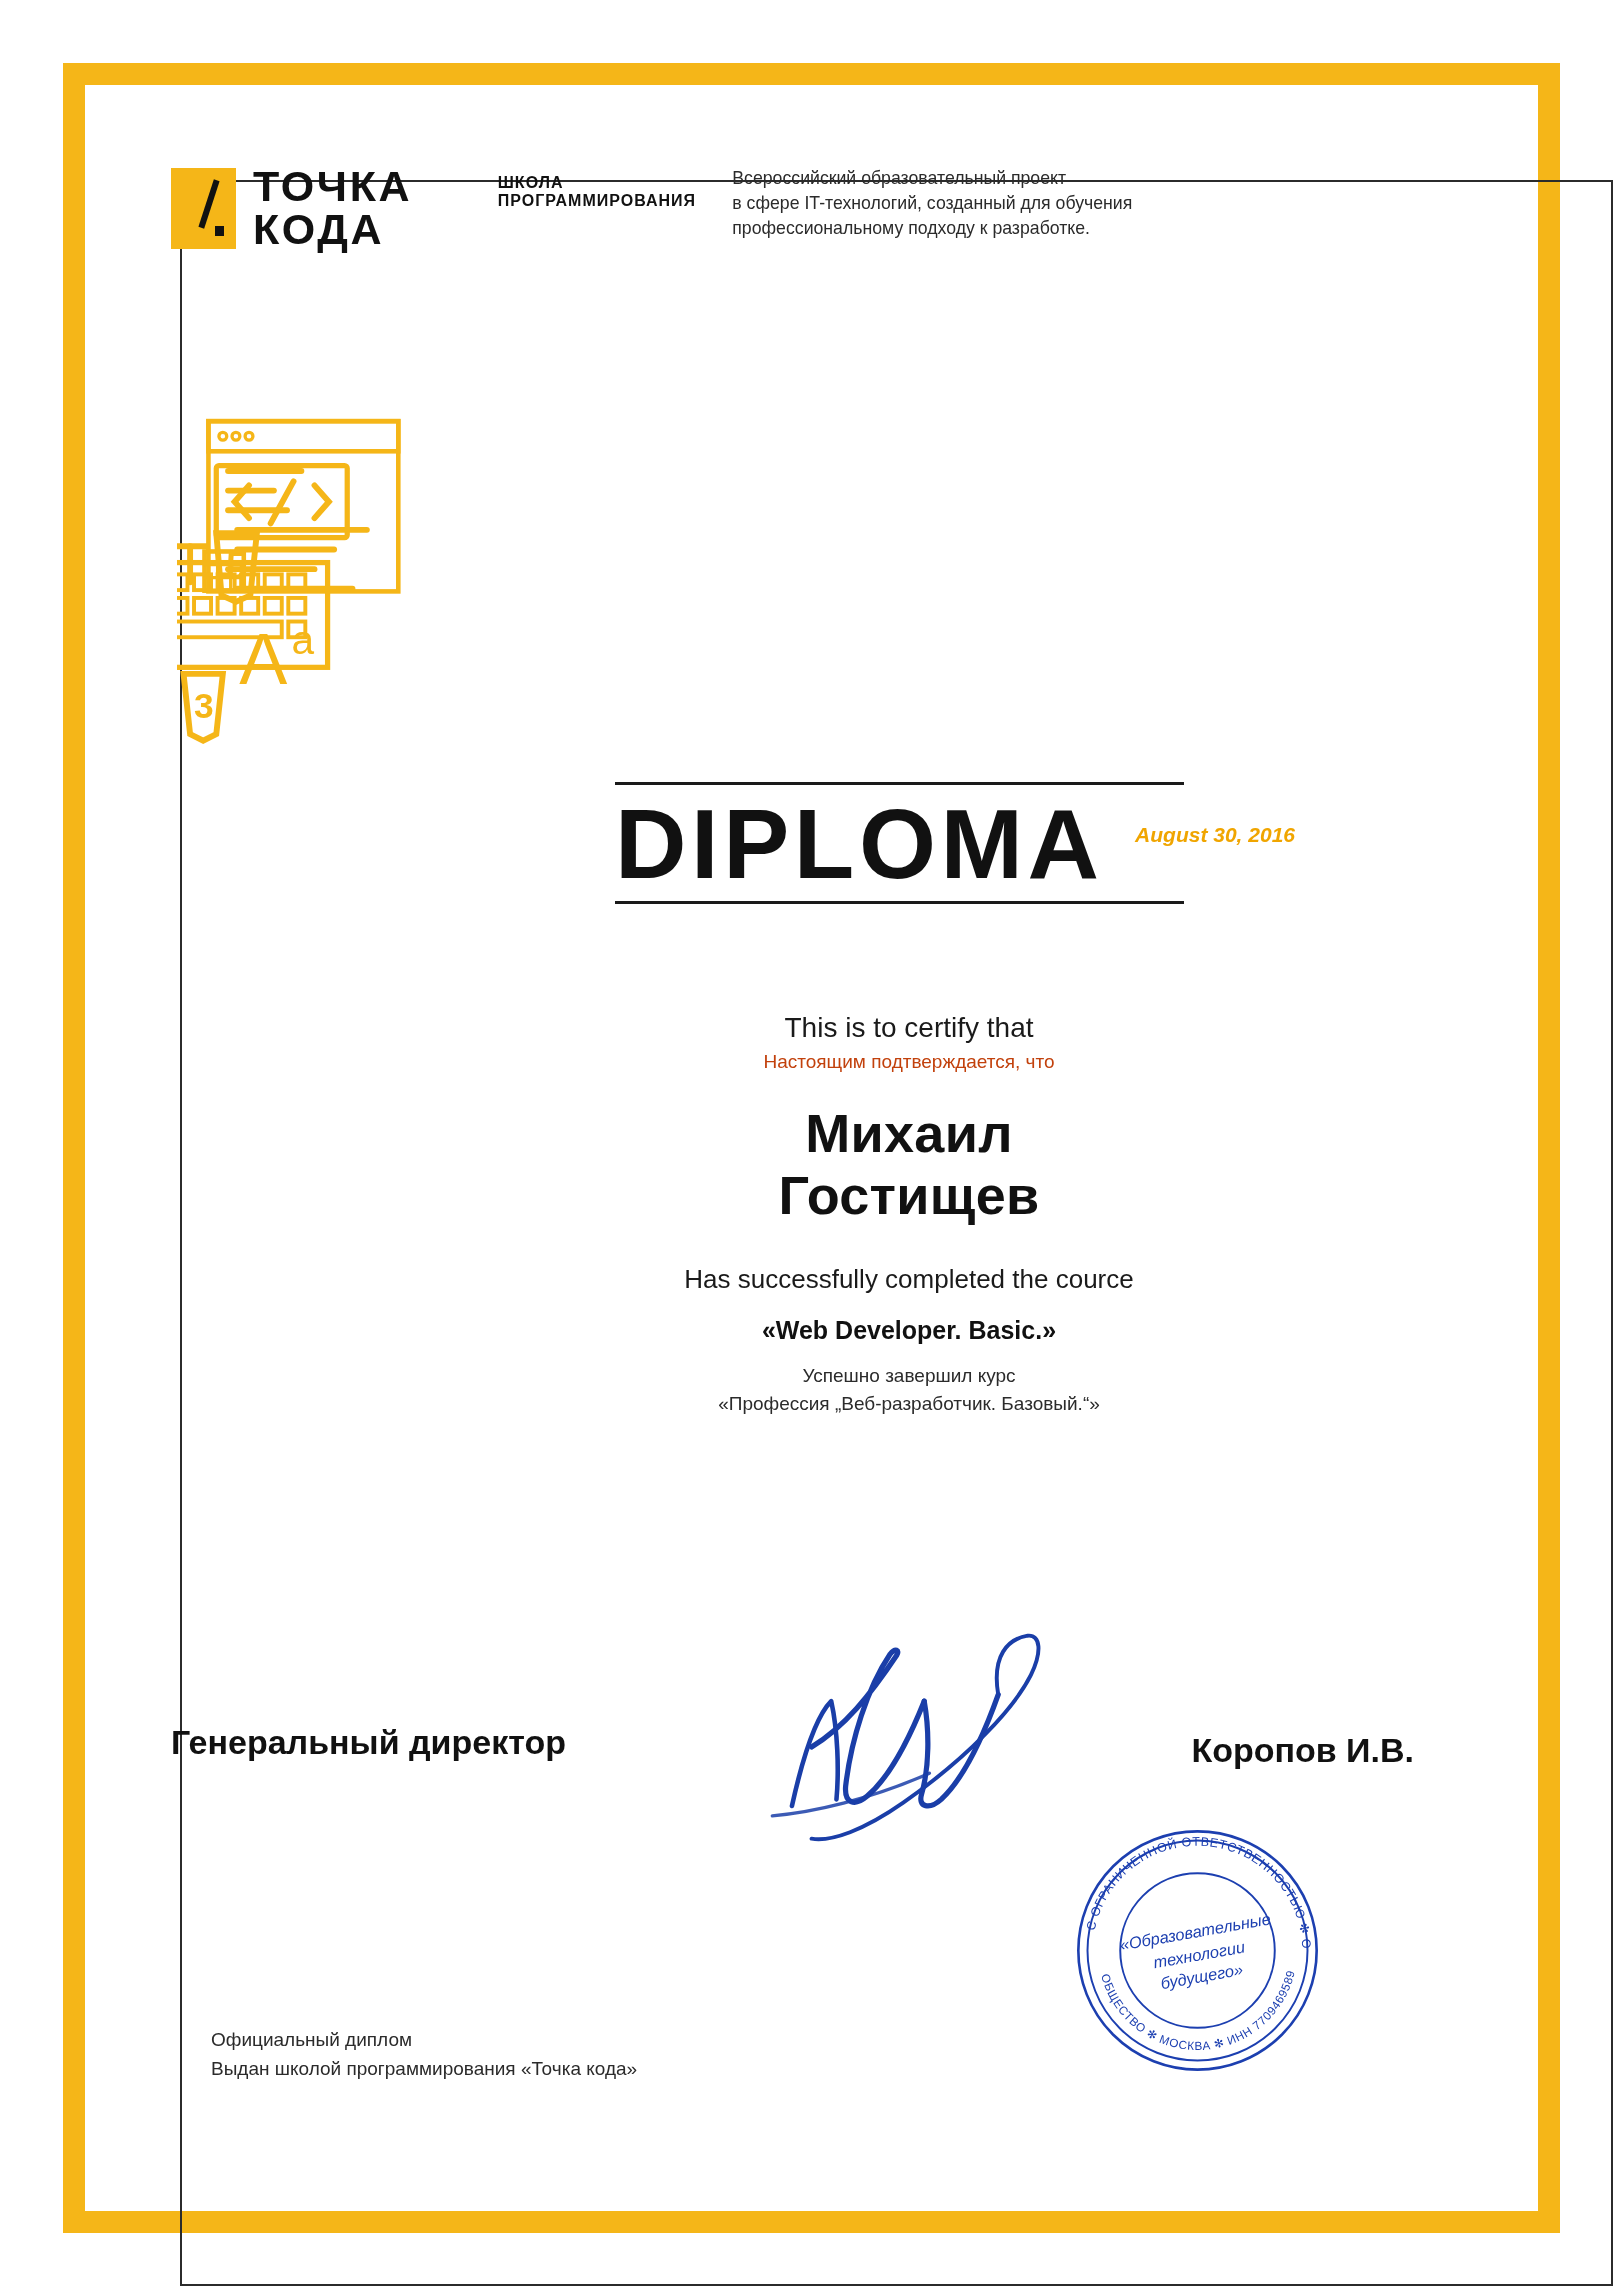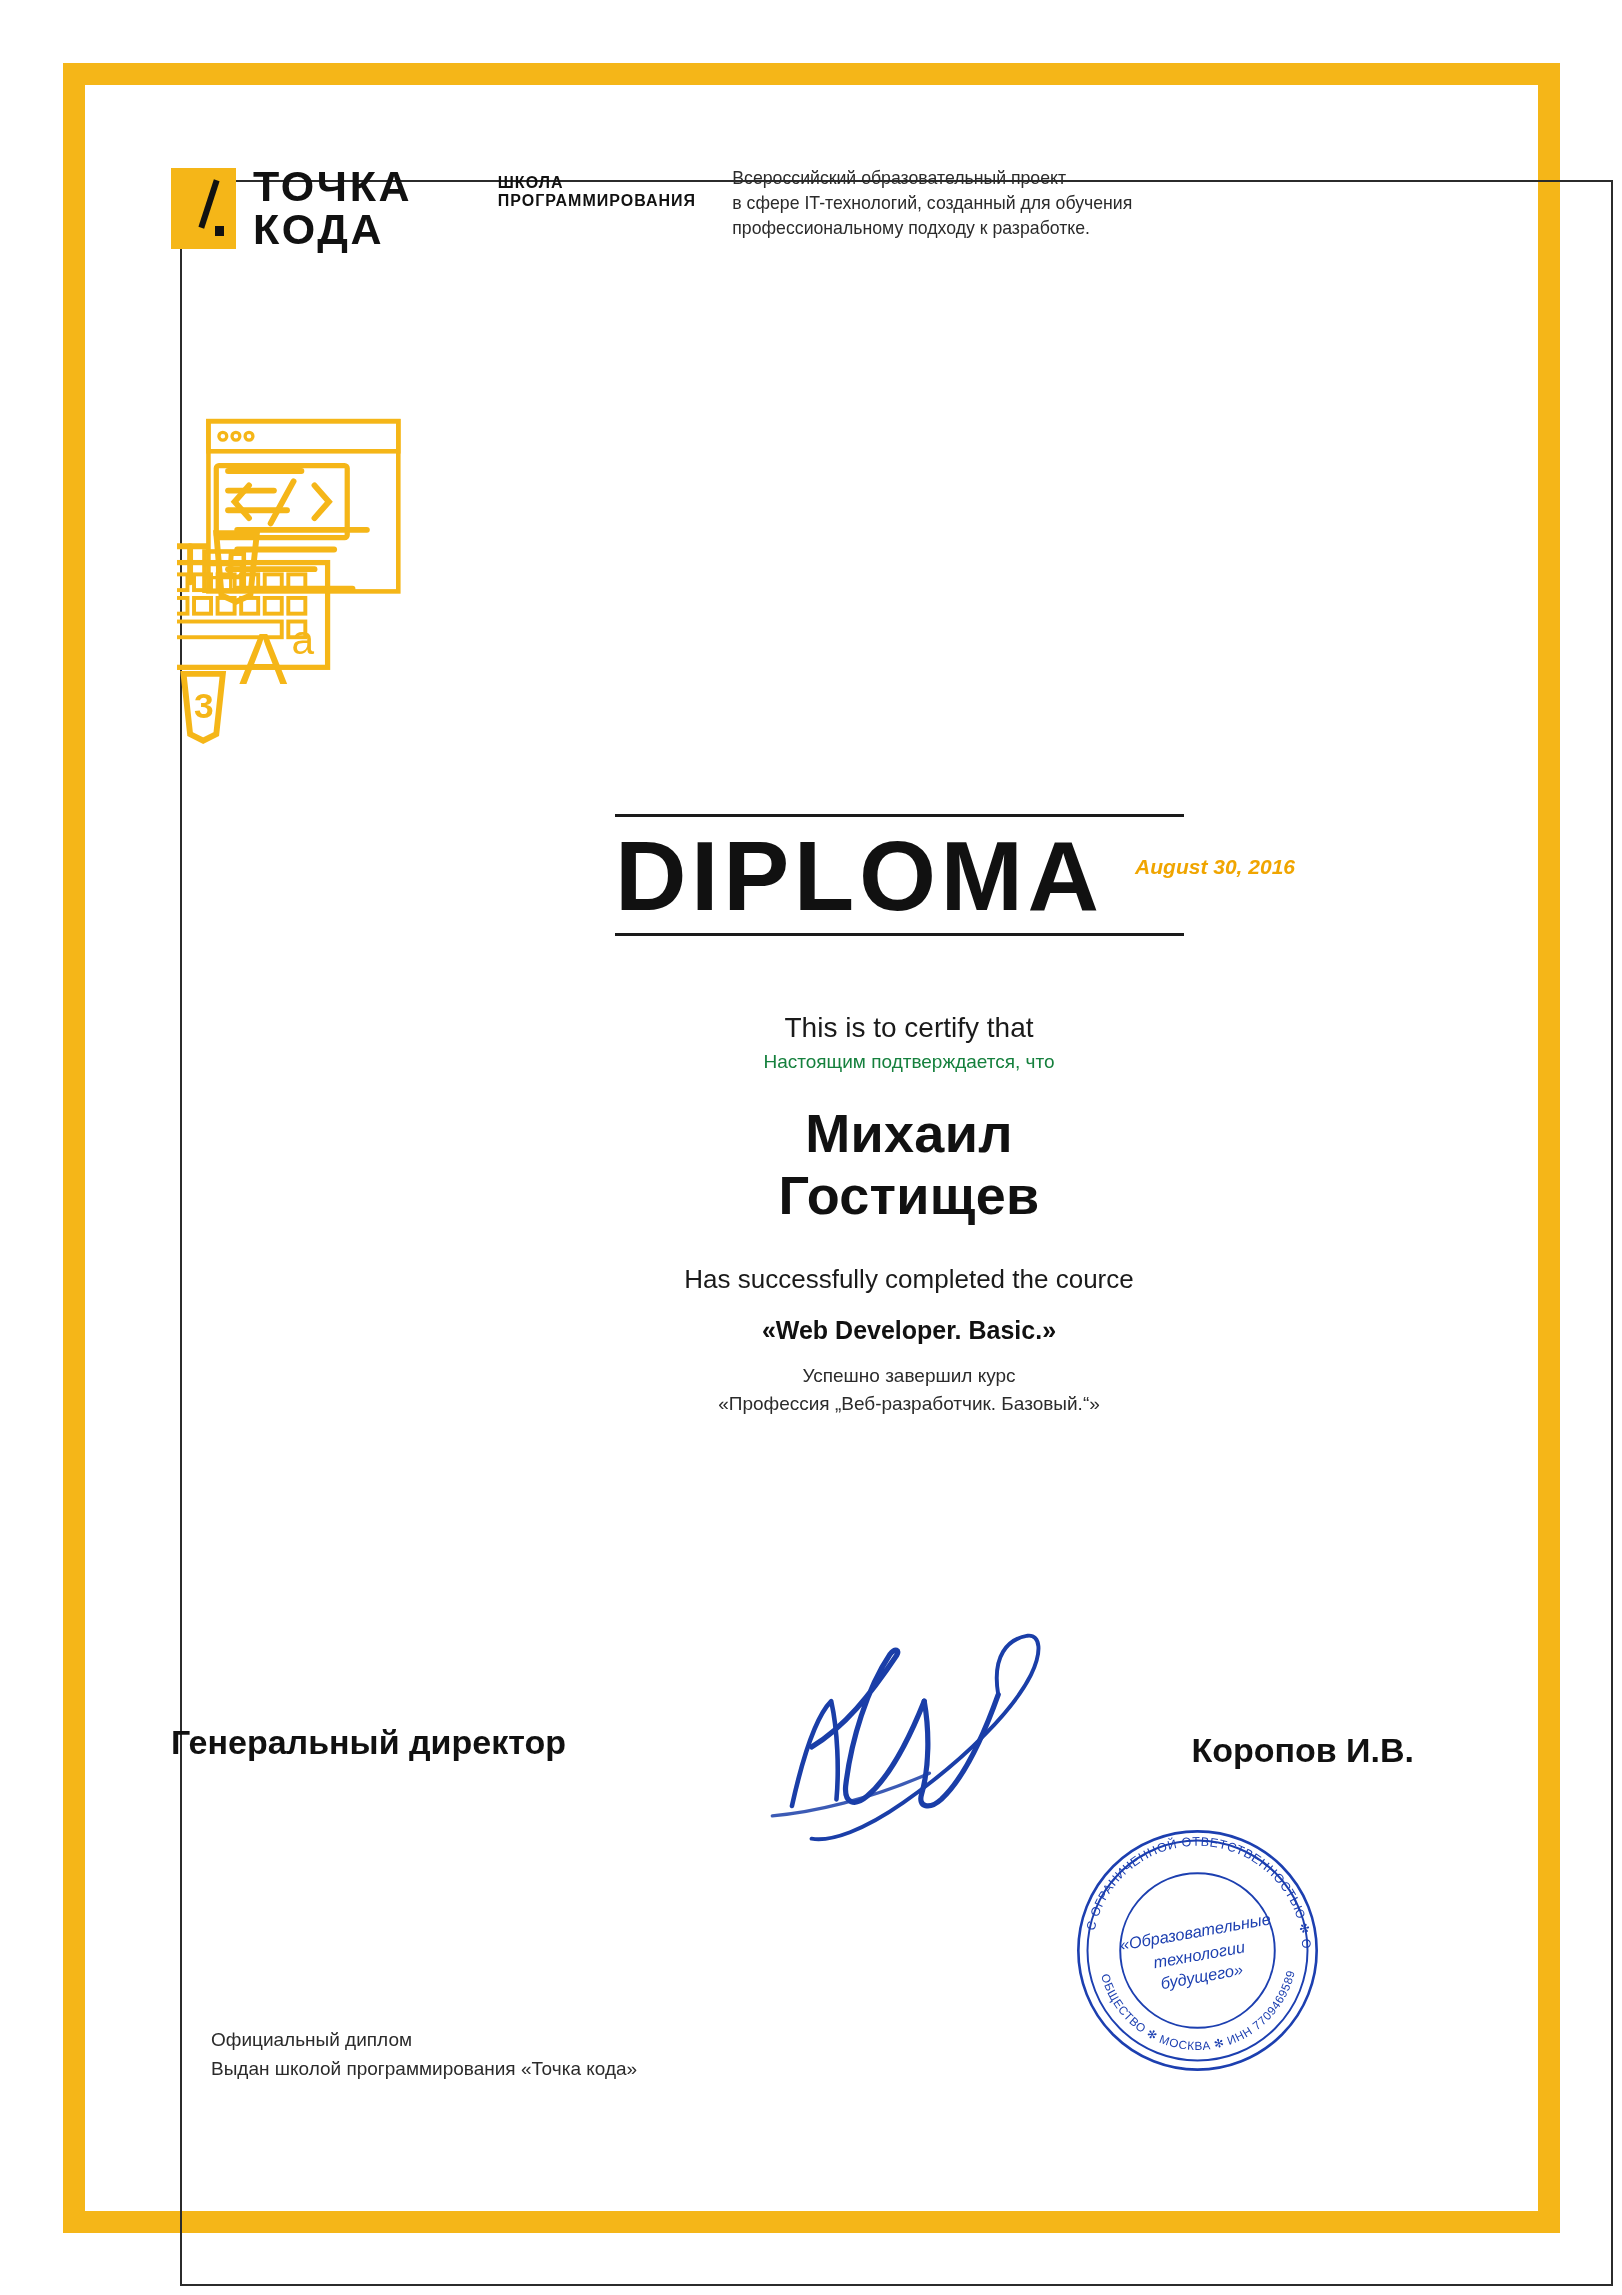--- a/index.html
+++ b/index.html
@@ -122,21 +122,21 @@
     top: 412px;
     width: 694px;
     height: 622px;
   }
   .illustration svg { display:block; }
 
   
   .diploma-block {
     position: absolute;
     left: 615px;
-    top: 814px;
+    top: 782px;
     width: 615px;
   }
   .rule {
     height: 2.6px;
     background: #1a1a1a;
     width: 569px;
   }
   .diploma-word {
     font-size: 99px;
     font-weight: bold;
@@ -163,21 +163,21 @@
     width: 1008px;
     text-align: center;
   }
   .certify-en {
     font-size: 28px;
     color: #1a1a1a;
     margin-top: 17px;
   }
   .certify-ru {
     font-size: 19px;
-    color: #15803d;
+    color: #c2410c;
     margin-top: 6.5px;
   }
   .recipient {
     font-size: 54px;
     font-weight: bold;
     color: #111;
     line-height: 1.16;
     margin-top: 29px;
     letter-spacing: 0.3px;
   }

